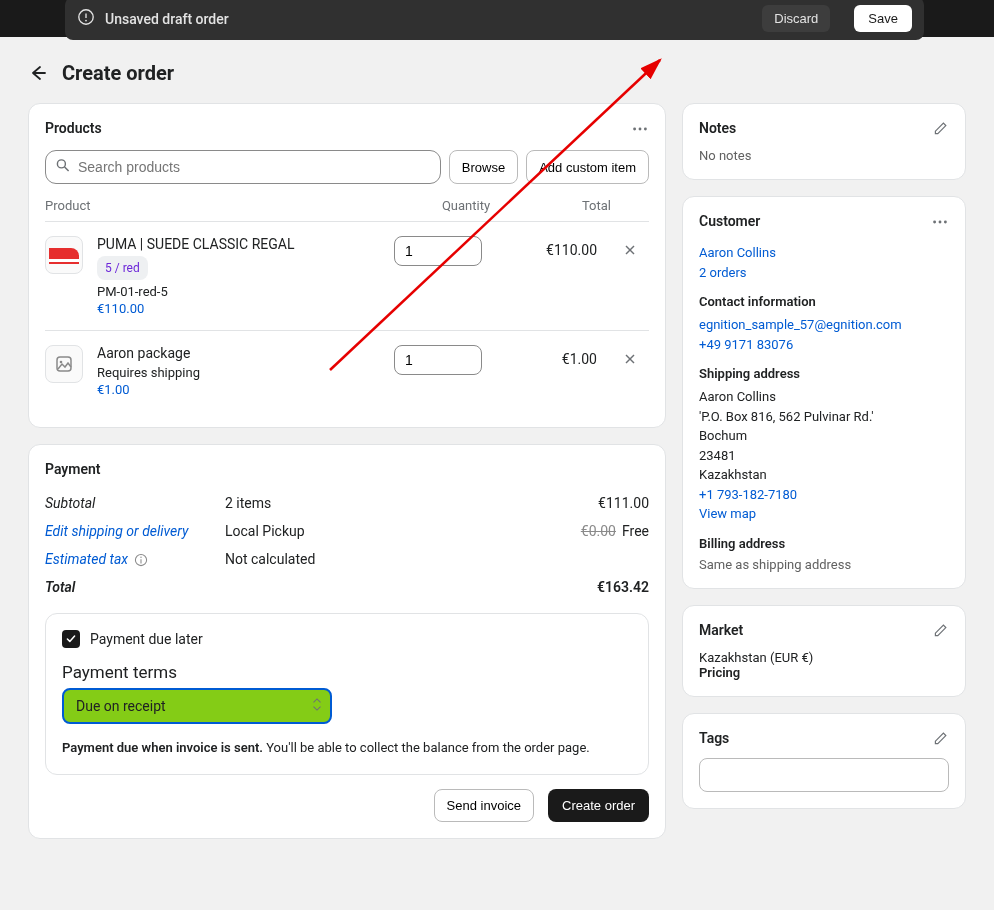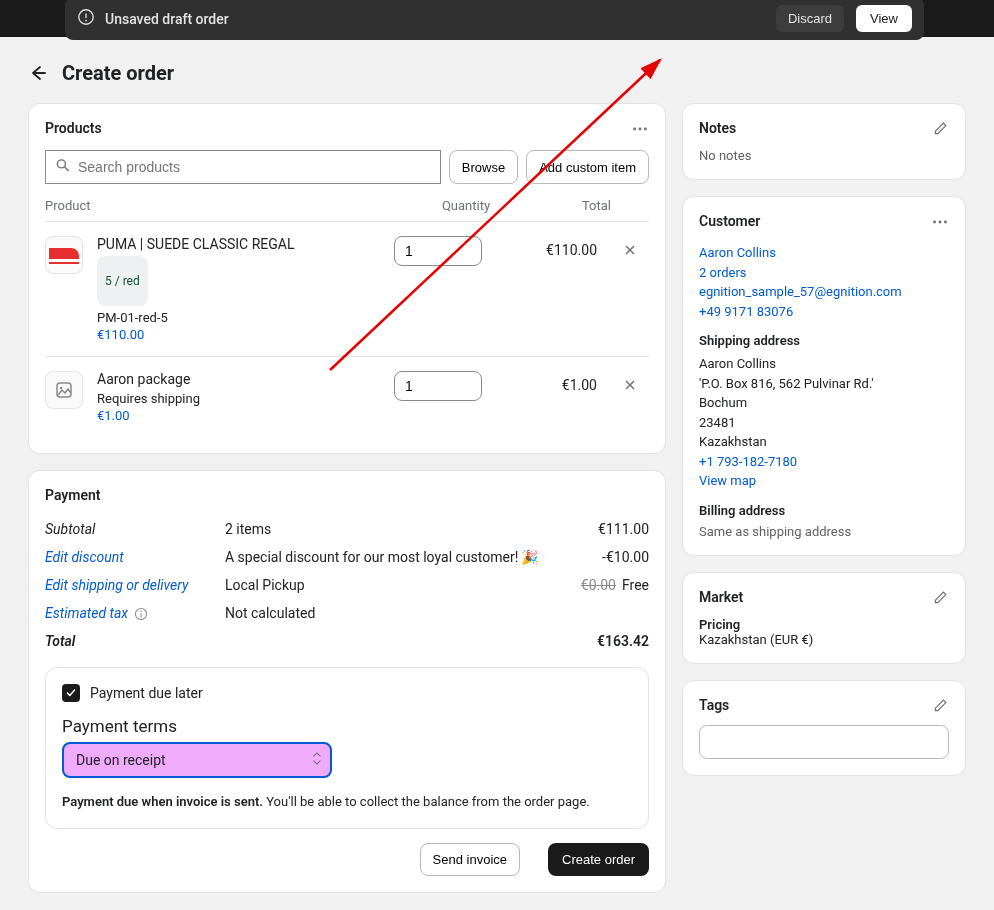--- a/index.html
+++ b/index.html
@@ -1,74 +1,74 @@
 <!DOCTYPE html>
 <html><head>
 <meta charset="utf-8">
 <style>
 * { box-sizing: border-box; margin: 0; padding: 0; }
 body { font-family: -apple-system, BlinkMacSystemFont, "Segoe UI", Roboto, sans-serif; background: #f1f1f1; color: #202223; font-size: 14px; width: 994px; }
 .topbar { background: #1a1a1a; height: 37px; display: flex; align-items: center; padding: 0 20px; }
 .draft-pill { background: #303030; border-radius: 8px; display: flex; align-items: center; padding: 8px 12px; gap: 10px; flex: 1; margin: 0 50px 0 45px; }
 .draft-left { display: flex; align-items: center; gap: 10px; color: #e3e3e3; font-weight: 500; flex: 1; }
-.draft-actions { display: flex; gap: 12px; align-items: flex-start; }
+.draft-actions { display: flex; gap: 24px; align-items: flex-start; }
 .btn-discard { background: #3d3d3d; color: #e3e3e3; border: none; border-radius: 6px; padding: 6px 12px; cursor: pointer; font-size: 13px; }
 .btn-save { background: #fff; color: #1a1a1a; border: none; border-radius: 6px; padding: 6px 14px; cursor: pointer; font-size: 13px; font-weight: 500; }
 .page-header { display: flex; align-items: center; gap: 14px; padding: 24px 28px 18px; }
 .back-arrow { cursor: pointer; display: flex; }
 .page-title { font-size: 20px; font-weight: 700; }
 .layout { display: flex; gap: 16px; padding: 0 28px 20px; }
 .col-main { flex: 1; display: flex; flex-direction: column; gap: 16px; }
 .col-side { width: 284px; display: flex; flex-direction: column; gap: 16px; }
 .card { background: #fff; border: 1px solid #e1e3e5; border-radius: 12px; }
 .card-pad { padding: 16px; }
 .section-head { display: flex; justify-content: space-between; margin-bottom: 12px; }
 .section-title { font-size: 14px; font-weight: 600; }
 .icon-btn { cursor: pointer; color: #6d7175; display: flex; }
 .search-row { display: flex; gap: 8px; margin-bottom: 14px; }
 .search-wrap { position: relative; flex: 1; }
-.search-input { width: 100%; padding: 8px 10px 8px 32px; border: 1px solid #8a8a8a; border-radius: 0; font-size: 14px; }
+.search-input { width: 100%; padding: 8px 10px 8px 32px; border: 1px solid #8a8a8a; border-radius: 11px; font-size: 14px; }
 .search-icon { position: absolute; left: 10px; top: 50%; transform: translateY(-50%); color: #6d7175; }
 .btn-outline { background: #fff; border: 1px solid #bababa; border-radius: 8px; padding: 8px 12px; cursor: pointer; font-size: 13px; white-space: nowrap; }
 .table-head { display: flex; font-size: 13px; color: #6d7175; padding-bottom: 8px; }
 .col-prod { flex: 1; }
 .col-qty { width: 110px; text-align: center; }
 .col-total { width: 90px; text-align: right; }
 .col-del { width: 38px; }
 .line-item { display: flex; border-top: 1px solid #e1e3e5; padding: 14px 0; gap: 14px; align-items: flex-start; }
 .thumb { width: 38px; height: 38px; border: 1px solid #e1e3e5; border-radius: 8px; display: flex; align-items: center; justify-content: center; background: #fafafa; flex-shrink: 0; overflow: hidden; }
 .shoe { width: 30px; height: 14px; background: #e62e2e; border-radius: 0 8px 3px 3px; position: relative; }
 .shoe::after { content: ""; position: absolute; left: 0; right: 0; bottom: -2px; height: 3px; background: #fff; border-bottom: 2px solid #e62e2e; }
 .line-info { flex: 1; }
 .line-name { font-size: 14px; margin-bottom: 4px; }
-.variant-badge { display: inline-block; background: #eef0f2; color: #14532d; font-size: 12px; padding: 18px 8px; border-radius: 8px; margin-bottom: 4px; }
+.variant-badge { display: inline-block; background: #eef0f2; color: #6d28d9; font-size: 12px; padding: 5px 8px; border-radius: 8px; margin-bottom: 4px; }
 .sku { font-size: 13px; color: #202223; margin-bottom: 2px; }
 .price-link { color: #005bd3; font-size: 13px; cursor: pointer; }
 .subtext { font-size: 13px; color: #202223; margin-bottom: 2px; }
 .qty-input { width: 88px; border: 1px solid #8a8a8a; border-radius: 8px; padding: 6px 10px; font-size: 14px; }
 .line-total { width: 90px; text-align: right; font-size: 14px; padding-top: 6px; }
 .line-del { width: 38px; display: flex; justify-content: center; padding-top: 6px; color: #6d7175; cursor: pointer; }
 .pay-row { display: flex; padding: 6px 0; font-size: 14px; }
 .pay-label { width: 180px; font-style: italic; }
 .pay-desc { flex: 1; }
 .pay-val { width: 90px; text-align: right; }
 .link { color: #005bd3; cursor: pointer; }
 .info-icon { display: inline-flex; vertical-align: middle; margin-left: 2px; }
 .strike { text-decoration: line-through; color: #8a8a8a; margin-right: 6px; }
 .bold { font-weight: 600; }
 .inner-card { border: 1px solid #e1e3e5; border-radius: 12px; padding: 16px; margin: 12px 0 0 0; }
 .chk-row { display: flex; align-items: center; gap: 10px; margin-bottom: 14px; }
 .chk { width: 18px; height: 18px; border-radius: 4px; background: #1a1a1a; display: flex; align-items: center; justify-content: center; }
 .chk svg { stroke: #fff; }
 .field-label { font-size: 17px; margin-bottom: 6px; }
 .select-wrap { position: relative; }
-.select { width: 270px; border: 2px solid #005bd3; border-radius: 8px; padding: 8px 30px 8px 12px; font-size: 14px; background: #f0abfc; cursor: pointer; }
+.select { width: 270px; border: 2px solid #005bd3; border-radius: 8px; padding: 8px 30px 8px 12px; font-size: 14px; background: #84cc16; cursor: pointer; }
 .select-chev { position: absolute; left: 248px; top: 50%; transform: translateY(-50%); color: #6d7175; pointer-events: none; }
 .help-text { font-size: 13px; margin-top: 14px; line-height: 1.5; }
-.card-footer { display: flex; justify-content: flex-end; gap: 28px; padding-top: 14px; }
+.card-footer { display: flex; justify-content: flex-end; gap: 14px; padding-top: 14px; }
 .btn-primary { background: #1a1a1a; color: #fff; border: none; border-radius: 8px; padding: 8px 14px; cursor: pointer; font-size: 13px; }
 .side-label { font-size: 13px; font-weight: 600; margin-top: 12px; margin-bottom: 6px; }
 .side-label:first-child { margin-top: 0; }
 .side-text { font-size: 13px; color: #616161; }
 .side-block div { font-size: 13px; line-height: 1.5; }
 .tag-input { width: 100%; border: 1px solid #bababa; border-radius: 8px; padding: 8px; font-size: 14px; }
 .arrow-annotation { position: absolute; pointer-events: none; z-index: 1000; left: 0; top: 0; }
 </style>
 </head>
 <body>
@@ -89,21 +89,21 @@
         <svg width="18" height="18" viewBox="0 0 20 20" fill="none">
             <circle cx="10" cy="10" r="8" stroke="#e3e3e3" stroke-width="1.5"></circle>
             <line x1="10" y1="6" x2="10" y2="11" stroke="#e3e3e3" stroke-width="1.5"></line>
             <circle cx="10" cy="14" r="1" fill="#e3e3e3"></circle>
           </svg>
       </span>
       <span>Unsaved draft order</span>
     </div>
     <div class="draft-actions">
       <button class="btn-discard">Discard</button>
-      <button class="btn-save">View</button>
+      <button class="btn-save">Save</button>
     </div>
   </div>
 </div>
 
 <div class="page-header">
   <span class="back-arrow">
     <svg width="20" height="20" viewBox="0 0 20 20">
         <path d="M12 4 L5 10 L12 16 M5 10 H17" stroke="#202223" stroke-width="1.8" fill="none" stroke-linecap="round" stroke-linejoin="round"></path>
       </svg>
   </span>
@@ -188,25 +188,20 @@
       </div>
     </div>
 
     <div class="card card-pad">
       <div class="section-title" style="margin-bottom:12px">Payment</div>
 
       <div class="pay-row">
         <div class="pay-label">Subtotal</div>
         <div class="pay-desc">2 items</div>
         <div class="pay-val">€111.00</div>
-      </div>
-      <div class="pay-row">
-        <div class="pay-label"><span class="link">Edit discount</span></div>
-        <div class="pay-desc">A special discount for our most loyal customer! 🎉</div>
-        <div class="pay-val">-€10.00</div>
       </div>
       <div class="pay-row">
         <div class="pay-label"><span class="link">Edit shipping or delivery</span></div>
         <div class="pay-desc">Local Pickup</div>
         <div class="pay-val"><span class="strike">€0.00</span><span>Free</span></div>
       </div>
       <div class="pay-row">
         <div class="pay-label">
           <span class="link">Estimated tax</span>
           <span class="info-icon">
@@ -279,20 +274,21 @@
               <circle cx="4" cy="10" r="1.6" fill="currentColor"></circle>
               <circle cx="10" cy="10" r="1.6" fill="currentColor"></circle>
               <circle cx="16" cy="10" r="1.6" fill="currentColor"></circle>
             </svg>
         </span>
       </div>
       <div class="side-block">
         <div class="link">Aaron Collins</div>
         <div class="link">2 orders</div>
       </div>
+      <div class="side-label">Contact information</div>
       <div class="side-block">
         <div class="link">egnition_sample_57@egnition.com</div>
         <div class="link">+49 9171 83076</div>
       </div>
       <div class="side-label">Shipping address</div>
       <div class="side-block">
         <div>Aaron Collins</div>
         <div>'P.O. Box 816, 562 Pulvinar Rd.'</div>
         <div>Bochum</div>
         <div>23481</div>
@@ -306,22 +302,22 @@
 
     <div class="card card-pad">
       <div class="section-head">
         <div class="section-title">Market</div>
         <span class="icon-btn">
           <svg width="16" height="16" viewBox="0 0 20 20">
               <path d="M3 17 L3 14 L13 4 L16 7 L6 17 Z" stroke="currentColor" stroke-width="1.5" fill="none"></path>
             </svg>
         </span>
       </div>
+      <div style="font-size:13px">Kazakhstan (EUR €)</div>
       <div style="font-size:13px;font-weight:600">Pricing</div>
-      <div style="font-size:13px">Kazakhstan (EUR €)</div>
     </div>
 
     <div class="card card-pad">
       <div class="section-head">
         <div class="section-title">Tags</div>
         <span class="icon-btn">
           <svg width="16" height="16" viewBox="0 0 20 20">
               <path d="M3 17 L3 14 L13 4 L16 7 L6 17 Z" stroke="currentColor" stroke-width="1.5" fill="none"></path>
             </svg>
         </span>

